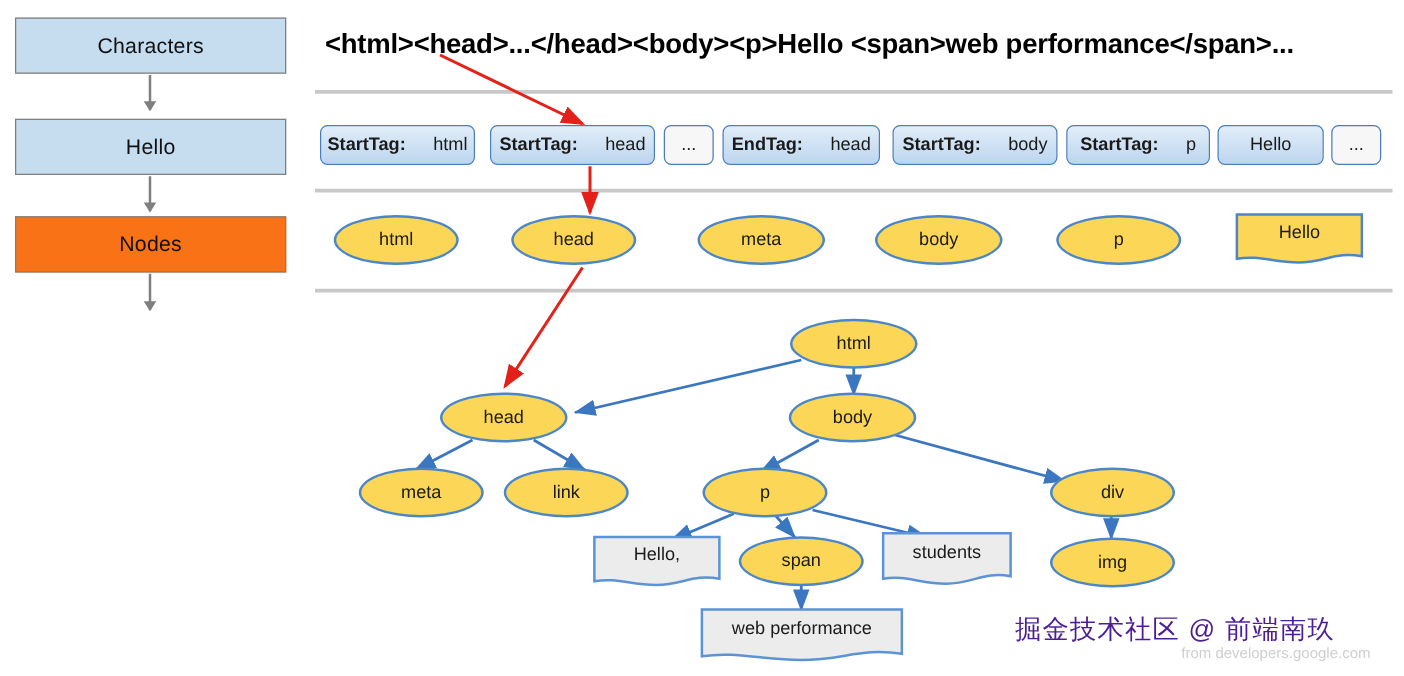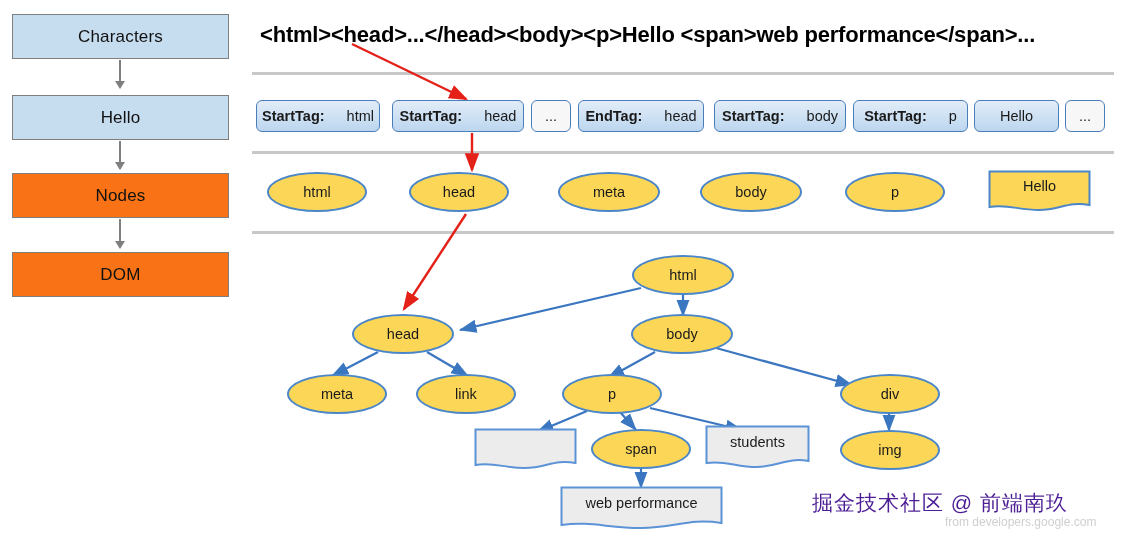--- a/index.html
+++ b/index.html
@@ -167,23 +167,20 @@
   <div class="pipe-box blue" style="left:12px;top:95px;width:217px;height:45px;">
     <span>Hello</span>
   </div>
   <div class="pipe-arrow" style="top:141px;height:28px;"></div>
 
   <div class="pipe-box yellow" style="left:12px;top:173px;width:217px;height:45px;">
     <span>Nodes</span>
   </div>
   <div class="pipe-arrow" style="top:219px;height:29px;"></div>
 
-  <div class="pipe-box yellow" style="left:12px;top:252px;width:217px;height:45px;">
-    <span>DOM</span>
-  </div>
 
   <div class="source-line">&lt;html&gt;&lt;head&gt;...&lt;/head&gt;&lt;body&gt;&lt;p&gt;Hello &lt;span&gt;web performance&lt;/span&gt;...</div>
 
   <div class="sep" style="top:72px;"></div>
   <div class="sep" style="top:151px;"></div>
   <div class="sep" style="top:231px;"></div>
 
   <div class="token" style="left:256px;top:100px;width:124px;">
     <b>StartTag:</b>
       <span>html</span>
@@ -279,40 +276,41 @@
   </div>
   <div class="ellipse" style="left:352px;top:314px;width:102px;height:40px;">
     <span>head</span>
   </div>
   <div class="ellipse" style="left:631px;top:314px;width:102px;height:40px;">
     <span>body</span>
   </div>
   <div class="ellipse" style="left:287px;top:374px;width:100px;height:40px;">
     <span>meta</span>
   </div>
-  <div class="ellipse" style="left:416px;top:374px;width:100px;height:40px;">
+  <div class="ellipse" style="left:403px;top:374px;width:100px;height:40px;">
     <span>link</span>
   </div>
   <div class="ellipse" style="left:562px;top:374px;width:100px;height:40px;">
     <span>p</span>
   </div>
   <div class="ellipse" style="left:840px;top:374px;width:100px;height:40px;">
     <span>div</span>
   </div>
   <div class="ellipse" style="left:840px;top:430px;width:100px;height:40px;">
     <span>img</span>
   </div>
   <div class="ellipse" style="left:591px;top:429px;width:100px;height:40px;">
     <span>span</span>
   </div>
 
   <div class="docnode" style="left:474px;top:428px;width:103px;height:42px;">
     <svg width="103" height="42" viewBox="0 0 103 42">
       <path d="M1.5,1.5 L101.5,1.5 L101.5,35 C80,31 72,40 51,40 C30,40 20,34 1.5,37 Z" fill="#ececec" stroke="#5b93d6" stroke-width="2"></path>
     </svg>
+    <span>Hello,</span>
   </div>
 
   <div class="docnode" style="left:705px;top:425px;width:105px;height:44px;">
     <svg width="105" height="44" viewBox="0 0 105 44">
       <path d="M1.5,1.5 L103.5,1.5 L103.5,36 C82,32 73,42 52,42 C31,42 20,35 1.5,38 Z" fill="#ececec" stroke="#5b93d6" stroke-width="2"></path>
     </svg>
     <span>students</span>
   </div>
 
   <div class="docnode" style="left:560px;top:486px;width:163px;height:44px;">

